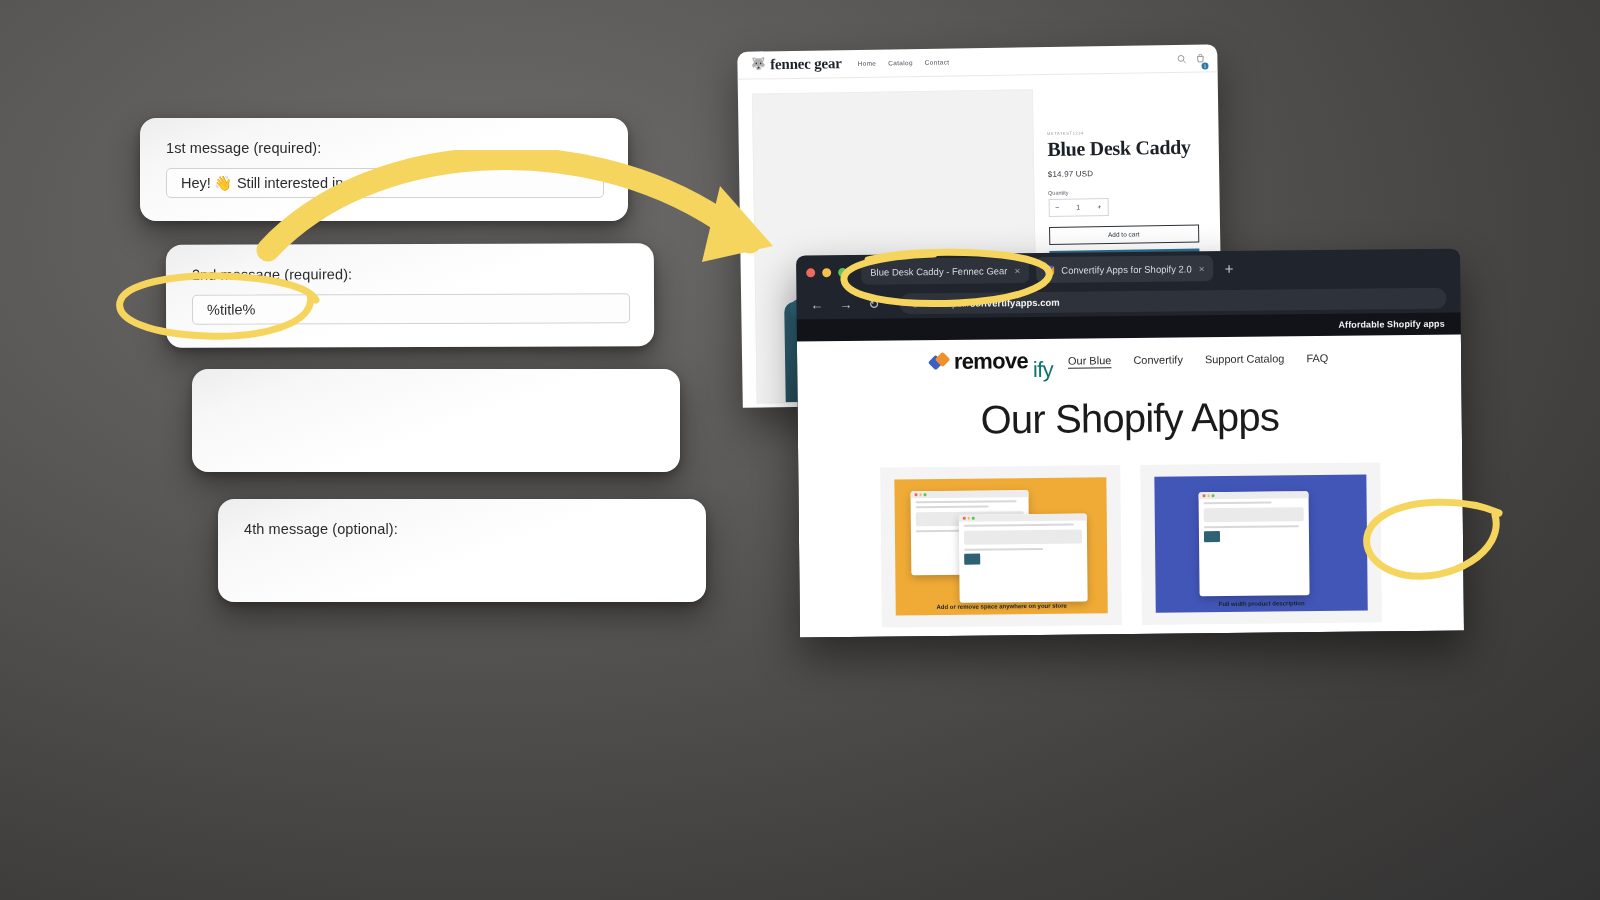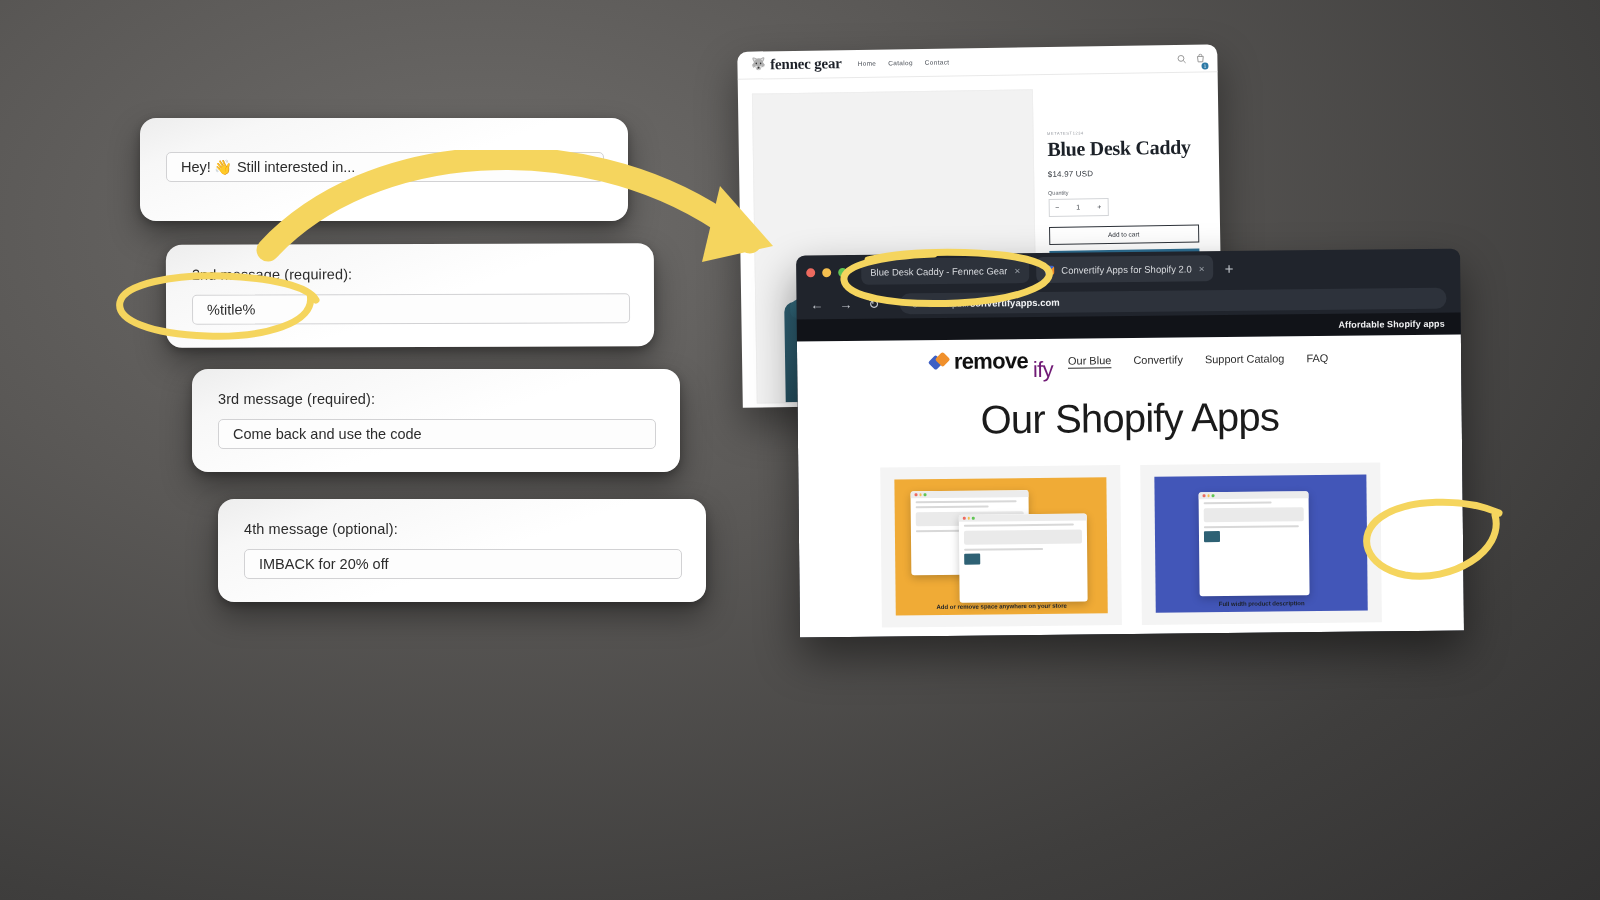--- a/index.html
+++ b/index.html
@@ -191,21 +191,21 @@
     font-size:9px; font-weight:600; color:#f0f1f3;
     letter-spacing:.1px;
   }
   .site { background:#fff; height:296px; overflow:hidden; }
   .site-nav {
     height:44px; display:flex; align-items:center;
     justify-content:center; gap:26px;
   }
   .conv-logo { display:flex; align-items:center; gap:5px; font-size:22px; color:#111; letter-spacing:-.7px; }
   .conv-logo .bold { font-weight:700; }
-  .conv-logo .light { font-weight:300; color:#701a75; }
+  .conv-logo .light { font-weight:300; color:#0f766e; }
   .diamond-mark { position:relative; width:19px; height:19px; }
   .dm { position:absolute; width:11px; height:11px; transform:rotate(45deg); border-radius:2px; }
   .dm-b { left:0; top:4px; background:#3d5fc4; }
   .dm-o { left:7px; top:1px; background:#f0902c; }
   .site-nav-links { display:flex; gap:22px; font-size:11px; color:#2b2b2b; }
   .site-nav-links .cur { text-decoration:underline; text-underline-offset:3px; }
   .site-h1 {
     text-align:center; font-size:40px; font-weight:400;
     color:#1b1b1b; letter-spacing:-.8px; margin-top:14px;
   }
@@ -250,36 +250,34 @@
     line-height:1.42;
     color:#ffffff;
     letter-spacing:-.4px;
   }
   #headline .hl { color:#F7D85E; }
 </style>
 </head>
 <body>
 
 <div class="msg-card" id="card1">
+  <div class="msg-label">1st message (required):</div>
   <div class="msg-input">Hey! 👋 Still interested in...</div>
 </div>
 
 <div class="msg-card" id="card2">
   <div class="msg-label">2nd message (required):</div>
   <div class="msg-input">%title%</div>
 </div>
 
 <div class="msg-card" id="card3">
-  <div class="msg-label">3rd message (required):</div>
-  <div class="msg-input">Come back and use the code</div>
 </div>
 
 <div class="msg-card" id="card4">
   <div class="msg-label">4th message (optional):</div>
-  <div class="msg-input">IMBACK for 20% off</div>
 </div>
 
 <div id="store-window">
   <div class="store-header">
     <div class="store-logo">
       <span class="fox-glyph">🐺</span>
       <span>fennec gear</span>
     </div>
     <div class="store-nav">
       <span>Home</span>

